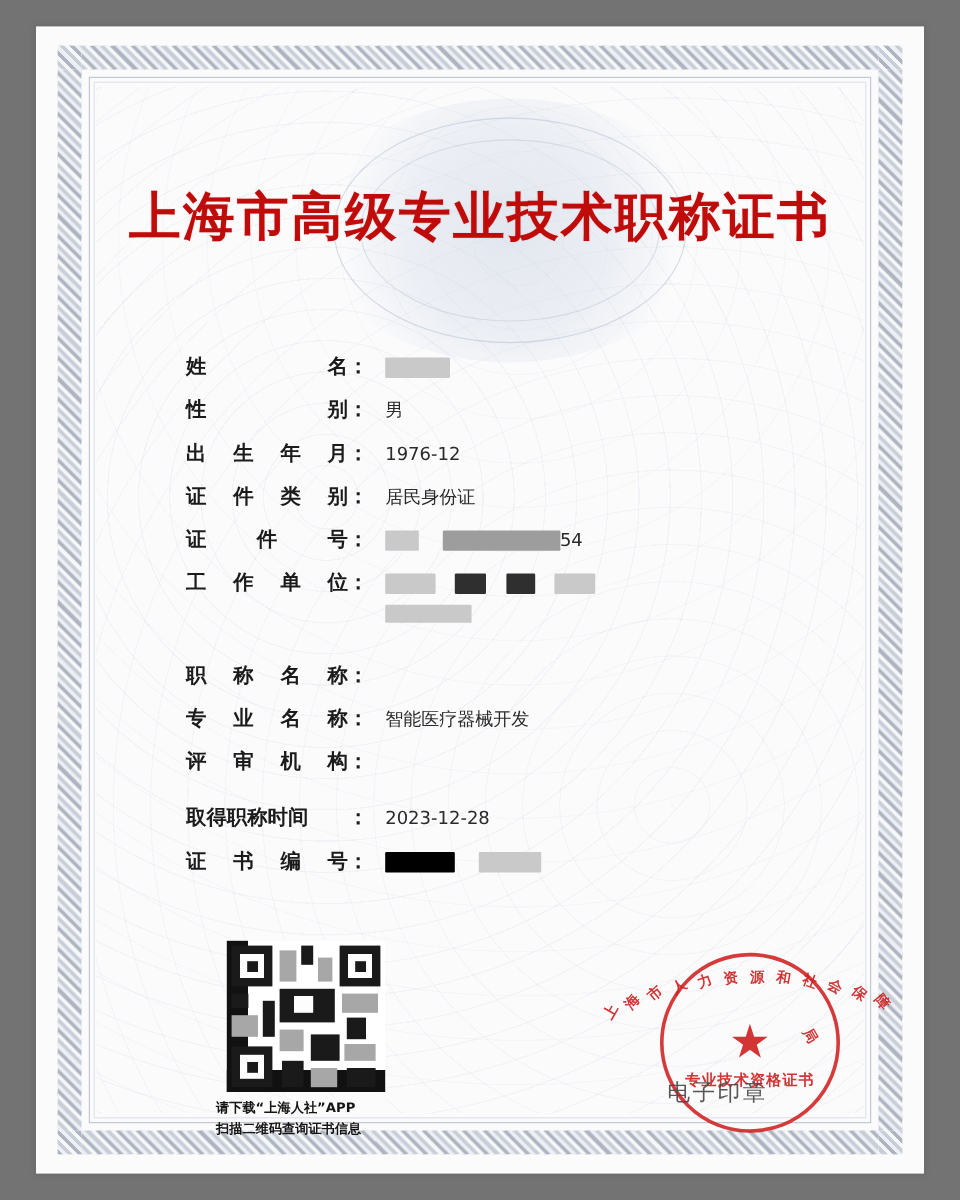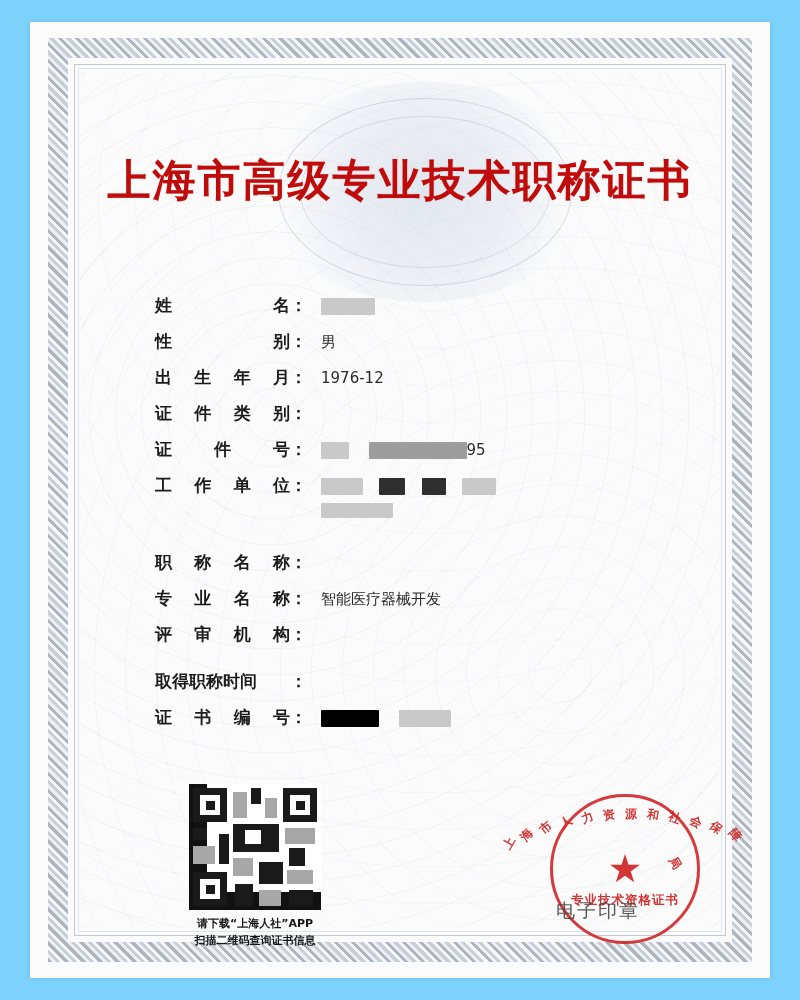--- a/index.html
+++ b/index.html
@@ -11,21 +11,21 @@
     width: 800px;
     height: 1000px;
     font-family: "Liberation Sans", sans-serif;
     overflow: hidden;
   }
 
   .cert-page {
     position: relative;
     width: 800px;
     height: 1000px;
-    background: #7dd3fc;
+    background: #737373;
   }
 
   
   .paper {
     position: absolute;
     left: 30px;
     top: 22px;
     width: 740px;
     height: 956px;
     background: #fbfbfc;
@@ -177,21 +177,21 @@
 
   .gap-block { margin-top: 30px; }
   .gap-block2 { margin-top: 24px; }
 
   
   .qr-wrap {
     position: absolute;
     left: 150px;
     top: 762px;
     width: 150px;
-    text-align: center;
+    text-align: left;
   }
   .qr {
     width: 132px;
     height: 126px;
     margin: 0 auto;
     background-color: #fff;
     background-image:
       linear-gradient(90deg, #111 0 18px, transparent 18px 100%),
       linear-gradient(0deg, #111 0 18px, transparent 18px 100%);
     position: relative;
@@ -324,33 +324,34 @@
       </div>
 
       <div class="field-row">
         <div class="field-label spread">
           <span>证</span>
           <span>件</span>
           <span>类</span>
           <span>别</span>
         </div>
         <div class="field-colon">：</div>
+        <div class="field-value">居民身份证</div>
       </div>
 
       <div class="field-row">
         <div class="field-label spread">
           <span>证</span>
           <span>件</span>
           <span>号</span>
         </div>
         <div class="field-colon">：</div>
         <div class="field-value">
           <span class="redact r-light" style="width:28px"></span>
           <span class="redact r-light" style="width:10px;background:transparent"></span>
-          <span class="redact r-mid" style="width:98px"></span><span>95</span>
+          <span class="redact r-mid" style="width:98px"></span><span>54</span>
         </div>
       </div>
 
       <div class="field-row">
         <div class="field-label spread">
           <span>工</span>
           <span>作</span>
           <span>单</span>
           <span>位</span>
         </div>
@@ -396,20 +397,21 @@
           <span>审</span>
           <span>机</span>
           <span>构</span>
         </div>
         <div class="field-colon">：</div>
       </div>
 
       <div class="field-row gap-block2">
         <div class="field-label">取得职称时间</div>
         <div class="field-colon">：</div>
+        <div class="field-value">2023-12-28</div>
       </div>
 
       <div class="field-row">
         <div class="field-label spread">
           <span>证</span>
           <span>书</span>
           <span>编</span>
           <span>号</span>
         </div>
         <div class="field-colon">：</div>

